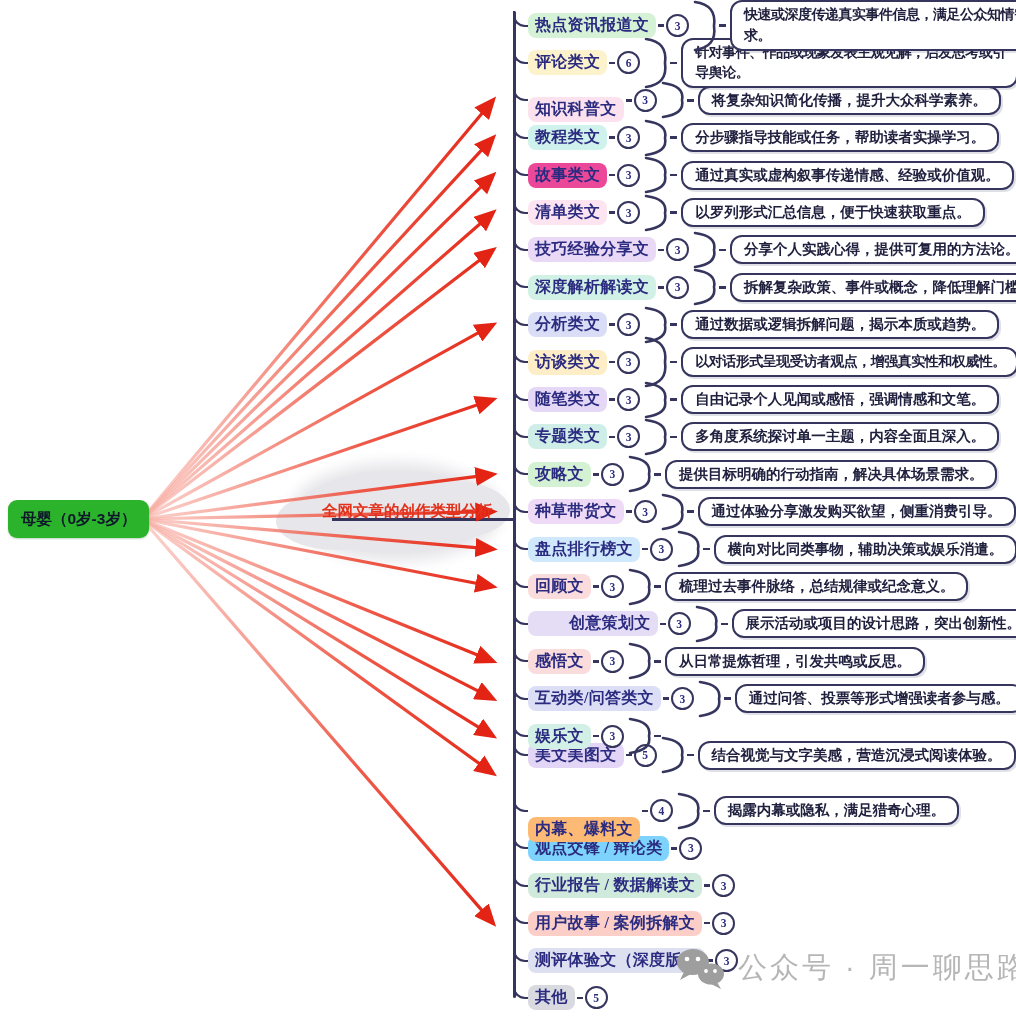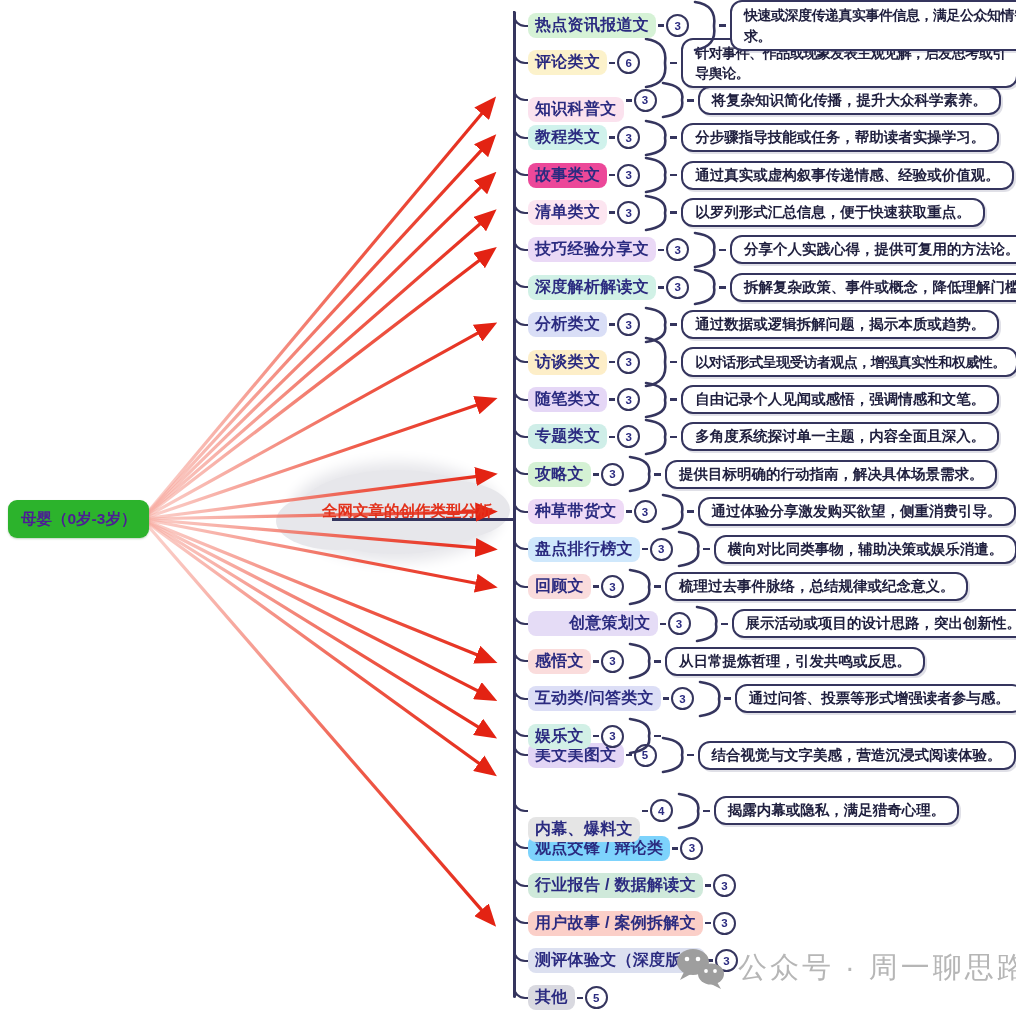--- a/index.html
+++ b/index.html
@@ -4,39 +4,39 @@
 <style>
   html,body{margin:0;padding:0;}
   body{
     width:1016px;height:1024px;position:relative;overflow:hidden;background:#ffffff;
     font-family:"Liberation Sans","DejaVu Sans",sans-serif;
   }
   
   .root{
     position:absolute;left:8px;top:500px;height:38px;z-index:7;
     background:#2cb32c;border-radius:9px;display:flex;align-items:center;justify-content:center;
-    padding:0 13px;color:#4c1d95;font-weight:bold;font-size:15.5px;white-space:nowrap;
+    padding:0 13px;color:#0f172a;font-weight:bold;font-size:15.5px;white-space:nowrap;
     box-shadow:0 1px 2px rgba(0,90,0,.25);
   }
   
   .cloud{
     position:absolute;left:298px;top:470px;width:196px;height:84px;z-index:1;
     background:#e7e7eb;border-radius:50%;box-shadow:0 0 14px 8px #e7e7eb;
   }
   .cloud:before{content:"";position:absolute;left:-22px;top:22px;width:120px;height:58px;border-radius:50%;background:#e7e7eb;}
   .cloud:after{content:"";position:absolute;right:-16px;top:10px;width:128px;height:60px;border-radius:50%;background:#e7e7eb;}
   .center-label{
     position:absolute;left:322px;top:501px;z-index:6;color:#e3321c;font-weight:bold;
     font-size:15.5px;white-space:nowrap;
   }
   .center-link{position:absolute;left:332px;top:518px;width:182px;height:2.5px;background:#35355e;z-index:2;}
   
   .trunk{position:absolute;left:513px;top:11px;width:2.5px;height:987px;background:#35355e;border-radius:2px;z-index:2;}
   
-  #rows{position:absolute;left:513px;top:0;width:503px;height:764px;z-index:4;overflow:visible;}
+  #rows{position:absolute;left:513px;top:0;width:503px;height:764px;z-index:4;overflow:visible;font-family:Liberation Serif, serif;}
   .row{position:absolute;left:0;height:38px;display:flex;align-items:center;overflow:visible;}
   .bconn{
     flex:none;width:13px;height:14px;position:relative;top:-7px;
     border-left:2.5px solid #35355e;border-bottom:2.5px solid #35355e;border-bottom-left-radius:12px;
   }
   .pill{
     flex:none;padding:2px 7px;border-radius:8px;font-weight:bold;font-size:16px;
     color:#2b2b80;white-space:nowrap;letter-spacing:.3px;
   }
   .ndash{flex:none;width:6px;height:2.5px;background:#35355e;margin:0 2px;}
@@ -399,21 +399,21 @@
       <span class="ndash"></span>
       <span class="badge">5</span>
       <span class="brace" style="height: 40px;"><svg width="26" height="40" viewBox="0 0 26 40">
           <path d="M3,3 Q25,6 22,20 M3,37 Q25,34 22,20" fill="none" stroke="#35355e" stroke-width="2.6" stroke-linecap="round"></path>
         </svg></span>
       <span class="bdash"></span>
       <span class="desc">结合视觉与文字美感，营造沉浸式阅读体验。</span>
     </div>
     <div class="row" style="top: 791.9px; z-index: 39;">
       <span class="bconn"></span>
-      <span class="pill" style="background: #e5e5e5; margin-top: 37px;">内幕、爆料文</span>
+      <span class="pill" style="background: #fdba74; margin-top: 37px;">内幕、爆料文</span>
       <span class="ndash"></span>
       <span class="badge">4</span>
       <span class="brace" style="height: 40px;"><svg width="26" height="40" viewBox="0 0 26 40">
           <path d="M3,3 Q25,6 22,20 M3,37 Q25,34 22,20" fill="none" stroke="#35355e" stroke-width="2.6" stroke-linecap="round"></path>
         </svg></span>
       <span class="bdash"></span>
       <span class="desc">揭露内幕或隐私，满足猎奇心理。</span>
     </div>
     <div class="row" style="top: 829.3px; z-index: 38;">
       <span class="bconn"></span>

